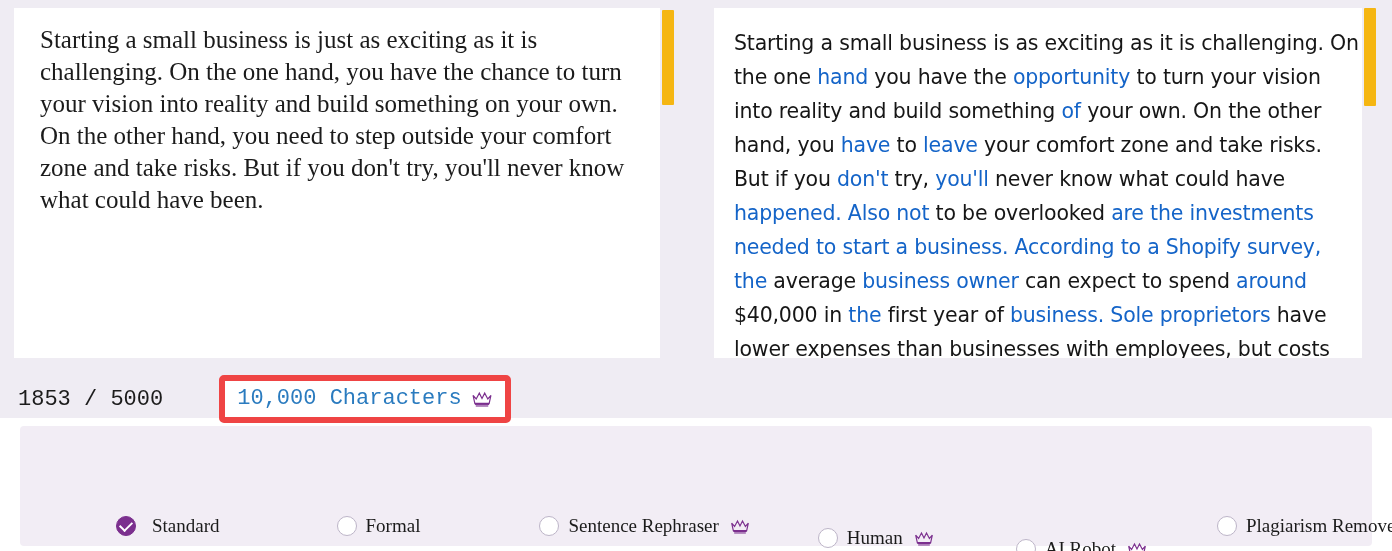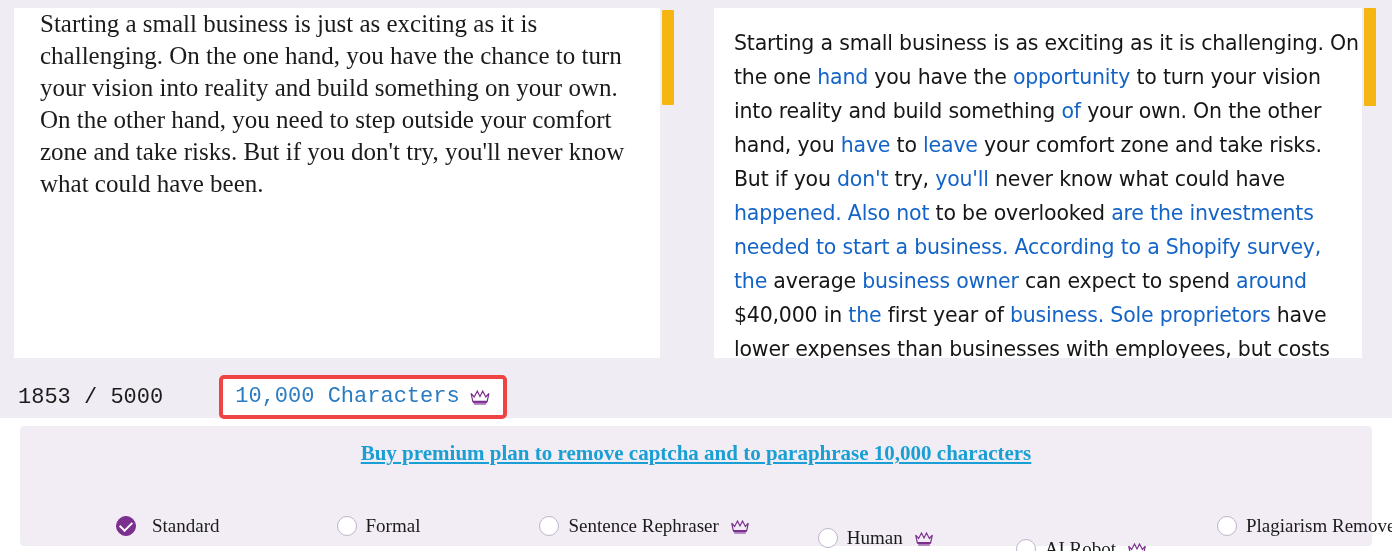--- a/index.html
+++ b/index.html
@@ -40,21 +40,21 @@
     padding: 18px 22px 0 26px;
     width: 100%;
   }
   .panel-left .panel-text {
     font-family: "Liberation Serif", serif;
     font-size: 25px;
     line-height: 32px;
     color: #1b1b1b;
     padding-left: 26px;
     padding-right: 24px;
-    padding-top: 0;
+    padding-top: 16px;
   }
   .panel-right .panel-text {
     font-family: "DejaVu Sans", sans-serif;
     font-size: 20.5px;
     line-height: 34px;
     color: #161616;
     padding-left: 20px;
     padding-right: 18px;
     padding-top: 18px;
     letter-spacing: -0.2px;
@@ -97,21 +97,21 @@
     font-family: Liberation Mono, monospace;
     font-size: 22px;
     color: #1b1b1b;
     white-space: nowrap;
     gap: 48px;
   }
   .counter-badge {
     margin-left: 8px;
     padding: 5px 12px 6px 12px;
     background: #ffffff;
-    border: 4px solid #ef4444;
+    border: 6px solid #ef4444;
     border-radius: 5px;
     display: flex; align-items: center; gap: 9px;
     font-size: 22px;
     color: #2a7bbf;
   }
   .crown {
     display: inline-block;
     width: 22px; height: 17px;
     position: relative;
     flex: 0 0 auto;
@@ -223,21 +223,20 @@
             <rect x="4" y="15.2" width="16" height="1.5" fill="#7b2f8e"></rect>
             <rect x="5" y="17.2" width="14" height="1.3" fill="#7b2f8e"></rect>
           </svg>
         </span>
       </span>
     </div>
 
   </div>
 
   <div class="bottom-panel">
-    <div class="premium-link">Buy premium plan to remove captcha and to paraphrase 10,000 characters</div>
     <div class="modes" id="modes-row">
         <div class="mode mode-0">
           <span class="radio checked"></span>
           <span>Standard</span>
         </div>
         <div class="mode mode-1">
           <span class="radio"></span>
           <span>Formal</span>
         </div>
         <div class="mode mode-2">

